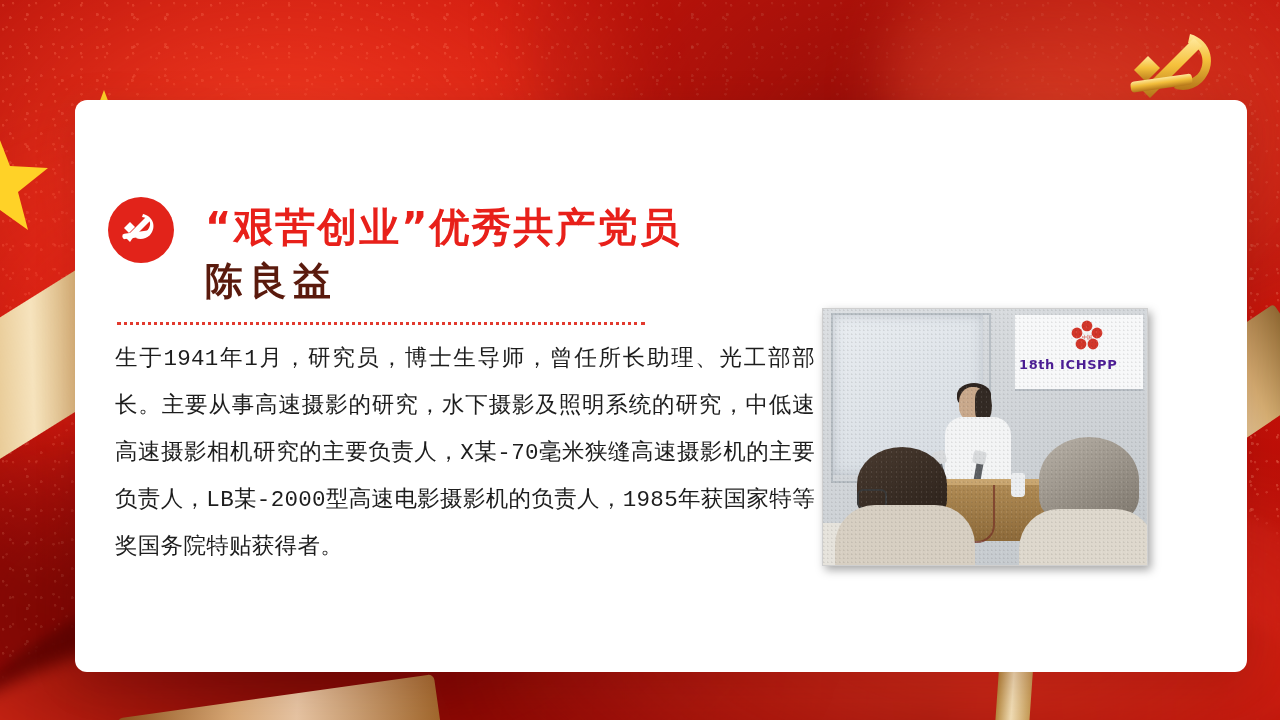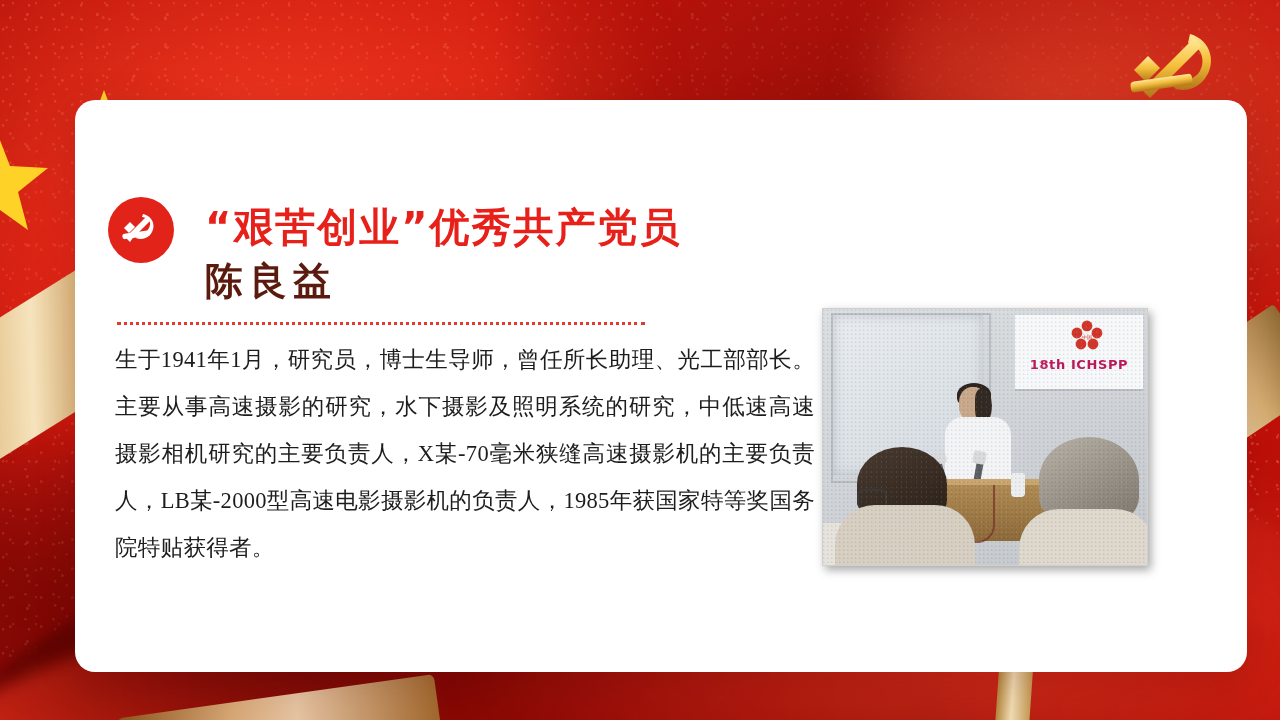--- a/index.html
+++ b/index.html
@@ -82,21 +82,21 @@
 
   
   .flag{position:absolute;left:-14px;top:-10px;width:330px;height:250px;pointer-events:none;}
 
   
   .emblem-tr{position:absolute;right:48px;top:24px;width:110px;height:84px;}
 
   
   .card{
     position:absolute;left:75px;top:100px;width:1172px;height:572px;
-    background:#ffffff;border-radius:20px;
+    background:#ffffff;border-radius:12px;
     box-shadow:0 10px 40px rgba(80,0,0,.18);
   }
 
   
   .badge{
     position:absolute;left:33px;top:97px;width:66px;height:66px;border-radius:50%;
     background:#e2231a;display:flex;align-items:center;justify-content:center;
   }
   .title-main{
     position:absolute;left:130px;top:100px;width:660px;
@@ -111,42 +111,42 @@
   }
   .divider{
     position:absolute;left:42px;top:222px;width:528px;height:0;
     border-top:3px dotted #e23a2e;
   }
 
   
   .body-text{
     position:absolute;left:40px;top:236px;width:700px;
     font-size:22.5px;line-height:47px;color:#1d1d1d;
-    font-family:Liberation Serif, serif;
+    font-family:Liberation Mono, monospace;
     text-align:justify;letter-spacing:.3px;
   }
   .body-text p{margin:0;}
 
   
   .photo-wrap{
     position:absolute;left:747px;top:208px;width:324px;height:256px;
     background:#f2f2f2;padding:0;
     box-shadow:3px 4px 9px rgba(0,0,0,.35);
     border:1px solid #cfcfcf;
     overflow:hidden;
   }
   .photo{position:absolute;inset:0;}
   .ph-wall{position:absolute;inset:0;background:linear-gradient(160deg,#dcdfe2 0%,#cfd3d7 55%,#c2c7cb 100%);}
   .ph-screen{position:absolute;left:10px;top:6px;width:150px;height:160px;background:linear-gradient(150deg,#e9edf1,#d4dae0);box-shadow:inset 0 0 12px rgba(120,130,140,.35);}
   .ph-screen-frame{position:absolute;left:8px;top:4px;width:156px;height:166px;border:2px solid #9aa3ab;opacity:.5;}
   .ph-banner{position:absolute;right:4px;top:6px;width:128px;height:74px;background:#f7f8f9;border-bottom:2px solid #b9bfc5;}
   .ph-banner-text{
-    position:absolute;right:8px;top:48px;width:120px;text-align:center;
+    position:absolute;right:8px;top:48px;width:120px;
     font-family:"DejaVu Sans","Liberation Sans",sans-serif;
-    font-size:13px;font-weight:bold;color:#be185d;letter-spacing:.6px;
+    font-size:13px;font-weight:bold;color:#4c1d95;letter-spacing:.6px;
   }
   .ph-logo{position:absolute;right:44px;top:10px;width:32px;height:32px;}
   .ph-speaker-head{position:absolute;left:136px;top:78px;width:28px;height:34px;border-radius:46% 46% 42% 42%;background:#c9a98c;}
   .ph-speaker-hair{position:absolute;left:134px;top:74px;width:34px;height:24px;border-radius:50% 50% 38% 38%;background:#2e2520;}
   .ph-speaker-hair2{position:absolute;left:152px;top:80px;width:17px;height:34px;border-radius:30% 50% 50% 40%;background:#332a24;}
   .ph-speaker-body{position:absolute;left:122px;top:108px;width:66px;height:70px;border-radius:18px 18px 4px 4px;background:#f3f4f5;}
   .ph-desk{position:absolute;left:108px;top:176px;width:122px;height:56px;background:linear-gradient(180deg,#b08b54,#8d6a3a);}
   .ph-desk-top{position:absolute;left:104px;top:170px;width:132px;height:10px;background:#c9a670;}
   .ph-mic1{position:absolute;left:114px;top:146px;width:7px;height:34px;background:#5c5f63;transform:rotate(-14deg);}
   .ph-mic1h{position:absolute;left:110px;top:142px;width:13px;height:13px;border-radius:3px;background:#d9dbdd;transform:rotate(-14deg);}

